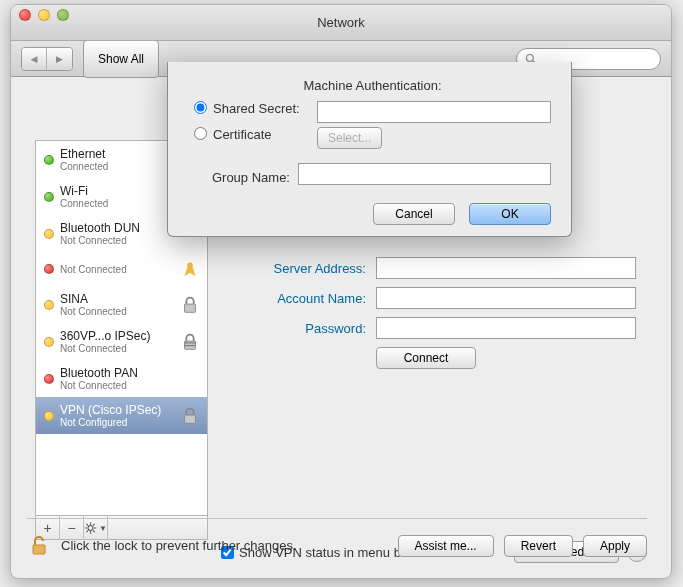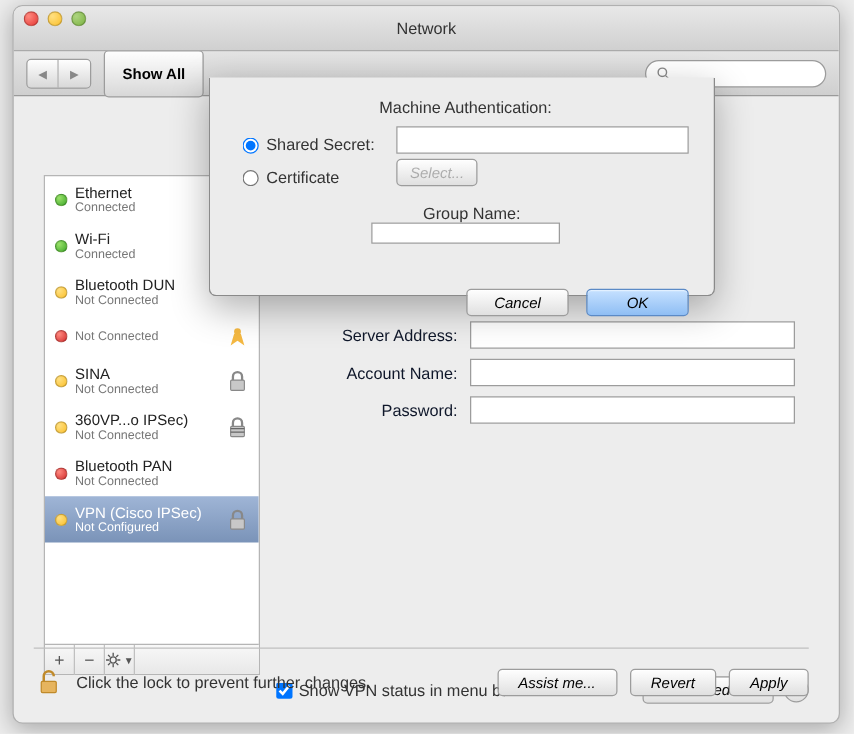--- a/index.html
+++ b/index.html
@@ -10,21 +10,21 @@
 .traffic { position: absolute; left: 8px; top: 4px; display: flex; gap: 7px; }
 .traffic span { width: 12px; height: 12px; border-radius: 50%; display: inline-block; border: 0.5px solid rgba(0,0,0,0.2); }
 .traffic .close { background: radial-gradient(circle at 30% 30%, #ff8a80, #e53935); }
 .traffic .min { background: radial-gradient(circle at 30% 30%, #ffe082, #fbc02d); }
 .traffic .max { background: radial-gradient(circle at 30% 30%, #aed581, #7cb342); }
 
 .toolbar { height: 36px; background: linear-gradient(#e4e4e4,#cfcfcf); border-bottom: 1px solid #9a9a9a; display: flex; align-items: center; padding: 0 10px; gap: 10px; }
 .navbtns { display: flex; border: 1px solid #9c9c9c; border-radius: 4px; overflow: hidden; }
 .navbtns button { width: 25px; height: 22px; background: linear-gradient(#fefefe,#d8d8d8); border: none; border-right: 1px solid #b0b0b0; color: #888; font-size: 9px; }
 .navbtns button:last-child { border-right: none; }
-.pillbtn { height: 38px; padding: 0 14px; border: 1px solid #9c9c9c; border-radius: 4px; background: linear-gradient(#fefefe,#d8d8d8); font-size: 12px; font-weight: bold; }
+.pillbtn { height: 38px; padding: 0 14px; border: 1px solid #9c9c9c; border-radius: 4px; background: linear-gradient(#fefefe,#d8d8d8); font-size: 12px; }
 .searchbox { margin-left: auto; width: 145px; height: 22px; border: 1px solid #9c9c9c; border-radius: 11px; background: #fff; display: flex; align-items: center; padding: 0 8px; }
 .searchbox svg { width: 12px; height: 12px; }
 
 .content { position: relative; height: calc(100% - 58px); padding: 55px 36px 0 20px; }
 
 .sidebar { position: absolute; left: 24px; top: 63px; width: 173px; height: 400px; border: 1px solid #b5b5b5; background: #fff; display: flex; flex-direction: column; }
 .svc-list { flex: 1; overflow: hidden; }
 .svc { display: flex; align-items: center; padding: 6px 6px 6px 8px; border-bottom: 0; position: relative; }
 .svc .dot { width: 10px; height: 10px; border-radius: 50%; margin-right: 6px; flex-shrink: 0; border: 0.5px solid rgba(0,0,0,0.2); }
 .dot.green { background: radial-gradient(circle at 30% 30%,#9be26a,#3fa82b); }
@@ -34,47 +34,47 @@
 .svc .name { font-size: 12px; color: #222; white-space: nowrap; overflow: hidden; text-overflow: ellipsis; }
 .svc .status { font-size: 10px; color: #777; }
 .svc .icon { width: 22px; height: 22px; margin-left: 4px; flex-shrink: 0; }
 .svc.selected { background: linear-gradient(#9fb5d6,#7a93b8); align-items: center; }
 .svc.selected .name, .svc.selected .status { color: #fff; }
 .sidebar-footer { height: 24px; border-top: 1px solid #b5b5b5; background: linear-gradient(#f8f8f8,#e8e8e8); display: flex; }
 .sidebar-footer button { width: 24px; height: 24px; border: none; border-right: 1px solid #c0c0c0; background: transparent; font-size: 14px; color: #555; display:flex;align-items:center;justify-content:center; }
 
 .main { position: absolute; left: 210px; top: 180px; right: 24px; }
 .form-row { display: flex; align-items: center; margin-bottom: 8px; }
-.form-row label { width: 155px; text-align: right; padding-right: 10px; font-size: 13px; color: #0f172a; }
+.form-row label { width: 155px; text-align: right; padding-right: 10px; font-size: 13px; color: #0369a1; }
 .form-row input[type=text], .form-row input[type=password] { flex: 0 0 260px; height: 22px; border: 1px solid #9c9c9c; background: #fff; padding: 0 4px; font-size: 12px; }
 .btnrow { margin-left: 155px; margin-top: 4px; }
-.macbtn { height: 22px; padding: 0 16px; border: 1px solid #9c9c9c; border-radius: 4px; background: linear-gradient(#fefefe,#e0e0e0); font-size: 12px; box-shadow: 0 1px 0 rgba(255,255,255,0.5) inset; font-style: italic; }
+.macbtn { height: 22px; padding: 0 16px; border: 1px solid #9c9c9c; border-radius: 4px; background: linear-gradient(#fefefe,#e0e0e0); font-size: 12px; box-shadow: 0 1px 0 rgba(255,255,255,0.5) inset; }
 .macbtn.default { background: linear-gradient(#c6e1ff,#8fbef4); border-color: #5b8ac6; }
 
 .bottom { position: absolute; left: 210px; right: 24px; top: 464px; display: flex; align-items: center; }
 .bottom label { font-size: 13px; display: flex; align-items: center; gap: 5px; }
 .bottom .right { margin-left: auto; display: flex; align-items: center; gap: 8px; }
 .helpcircle { width: 20px; height: 20px; border: 1px solid #9c9c9c; border-radius: 50%; display: flex; align-items: center; justify-content: center; font-size: 12px; background: linear-gradient(#fefefe,#e0e0e0); }
 
 .lockrow { position: absolute; left: 16px; right: 24px; bottom: 12px; height: 48px; border-top: 1px solid #c0c0c0; display: flex; align-items: center; gap: 10px; padding-top: 6px; }
 .lockrow .lockicon { width: 24px; height: 24px; }
 .lockrow .spacer { flex: 1; }
 
 
 .sheet { position: absolute; left: 167px; top: 62px; width: 405px; height: 175px; background: #ececec; border: 1px solid #8a8a8a; border-top: none; border-radius: 0 0 6px 6px; box-shadow: 0 10px 30px rgba(0,0,0,0.3); padding: 16px 20px 14px 20px; z-index: 50; }
 .sheet h4 { font-size: 13px; font-weight: normal; margin-bottom: 8px; margin-left: 6px; text-align: center; }
-.sheet .radio-row { display: flex; align-items: flex-end; margin: 4px 0 4px 6px; }
+.sheet .radio-row { display: flex; align-items: flex-start; margin: 4px 0 4px 6px; }
 .sheet .radio-row input[type=radio] { margin-right: 6px; }
 .sheet .radio-row .lbl { width: 104px; font-size: 13px; }
 .sheet .radio-row input[type=text] { flex: 1; height: 22px; border: 1px solid #9c9c9c; background: #fff; }
 .sheet .selectbtn { padding: 0 10px; }
-.sheet .group-row { display: flex; align-items: center; margin: 14px 0 4px 6px; flex-direction: column; }
+.sheet .group-row { display: flex; align-items: flex-end; margin: 14px 0 4px 6px; }
 .sheet .group-row .lbl { width: 104px; text-align: right; padding-right: 8px; font-size: 13px; }
 .sheet .group-row input { flex: 1; height: 22px; border: 1px solid #9c9c9c; background: #fff; }
-.sheet .btns { display: flex; justify-content: flex-end; gap: 14px; margin-top: 36px; }
+.sheet .btns { display: flex; justify-content: flex-end; gap: 14px; margin-top: 18px; }
 .sheet .btns .macbtn { width: 82px; }
 </style>
 </head>
 <body>
 
 <div class="window">
 
   <div class="titlebar">
     <div class="traffic">
       <span class="close"></span>
@@ -208,20 +208,23 @@
         <input type="text" value="" style="">
       </div>
       <div class="form-row">
         <label>Account Name:</label>
         <input type="text" value="" style="">
       </div>
       <div class="form-row">
         <label>Password:</label>
         <input type="password" value="" style="">
       </div>
+      <div class="btnrow" style="margin-top:8px;">
+        <button class="macbtn" style="width:100px">Connect</button>
+      </div>
     </div>
 
     <div class="bottom">
       <label>
         <input type="checkbox" checked="" style="">
         <span>Show VPN status in menu bar</span>
       </label>
       <div class="right">
         <button class="macbtn"><span>Advanced...</span> <span style="font-size:9px">▾</span></button>
         <div class="helpcircle">?</div>

